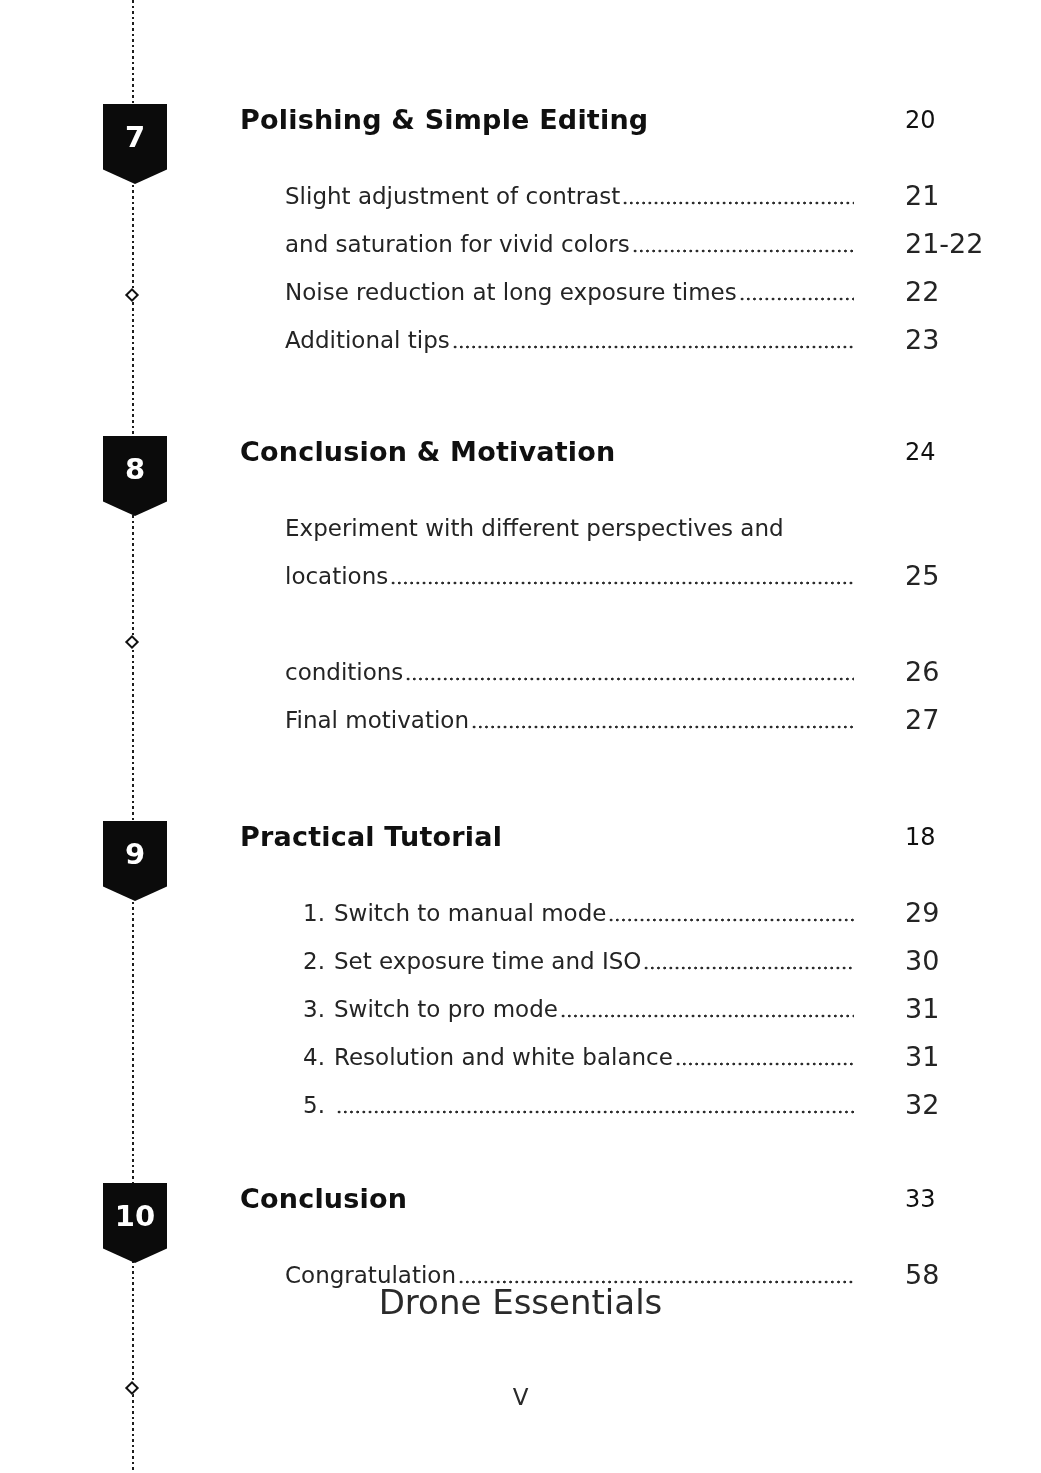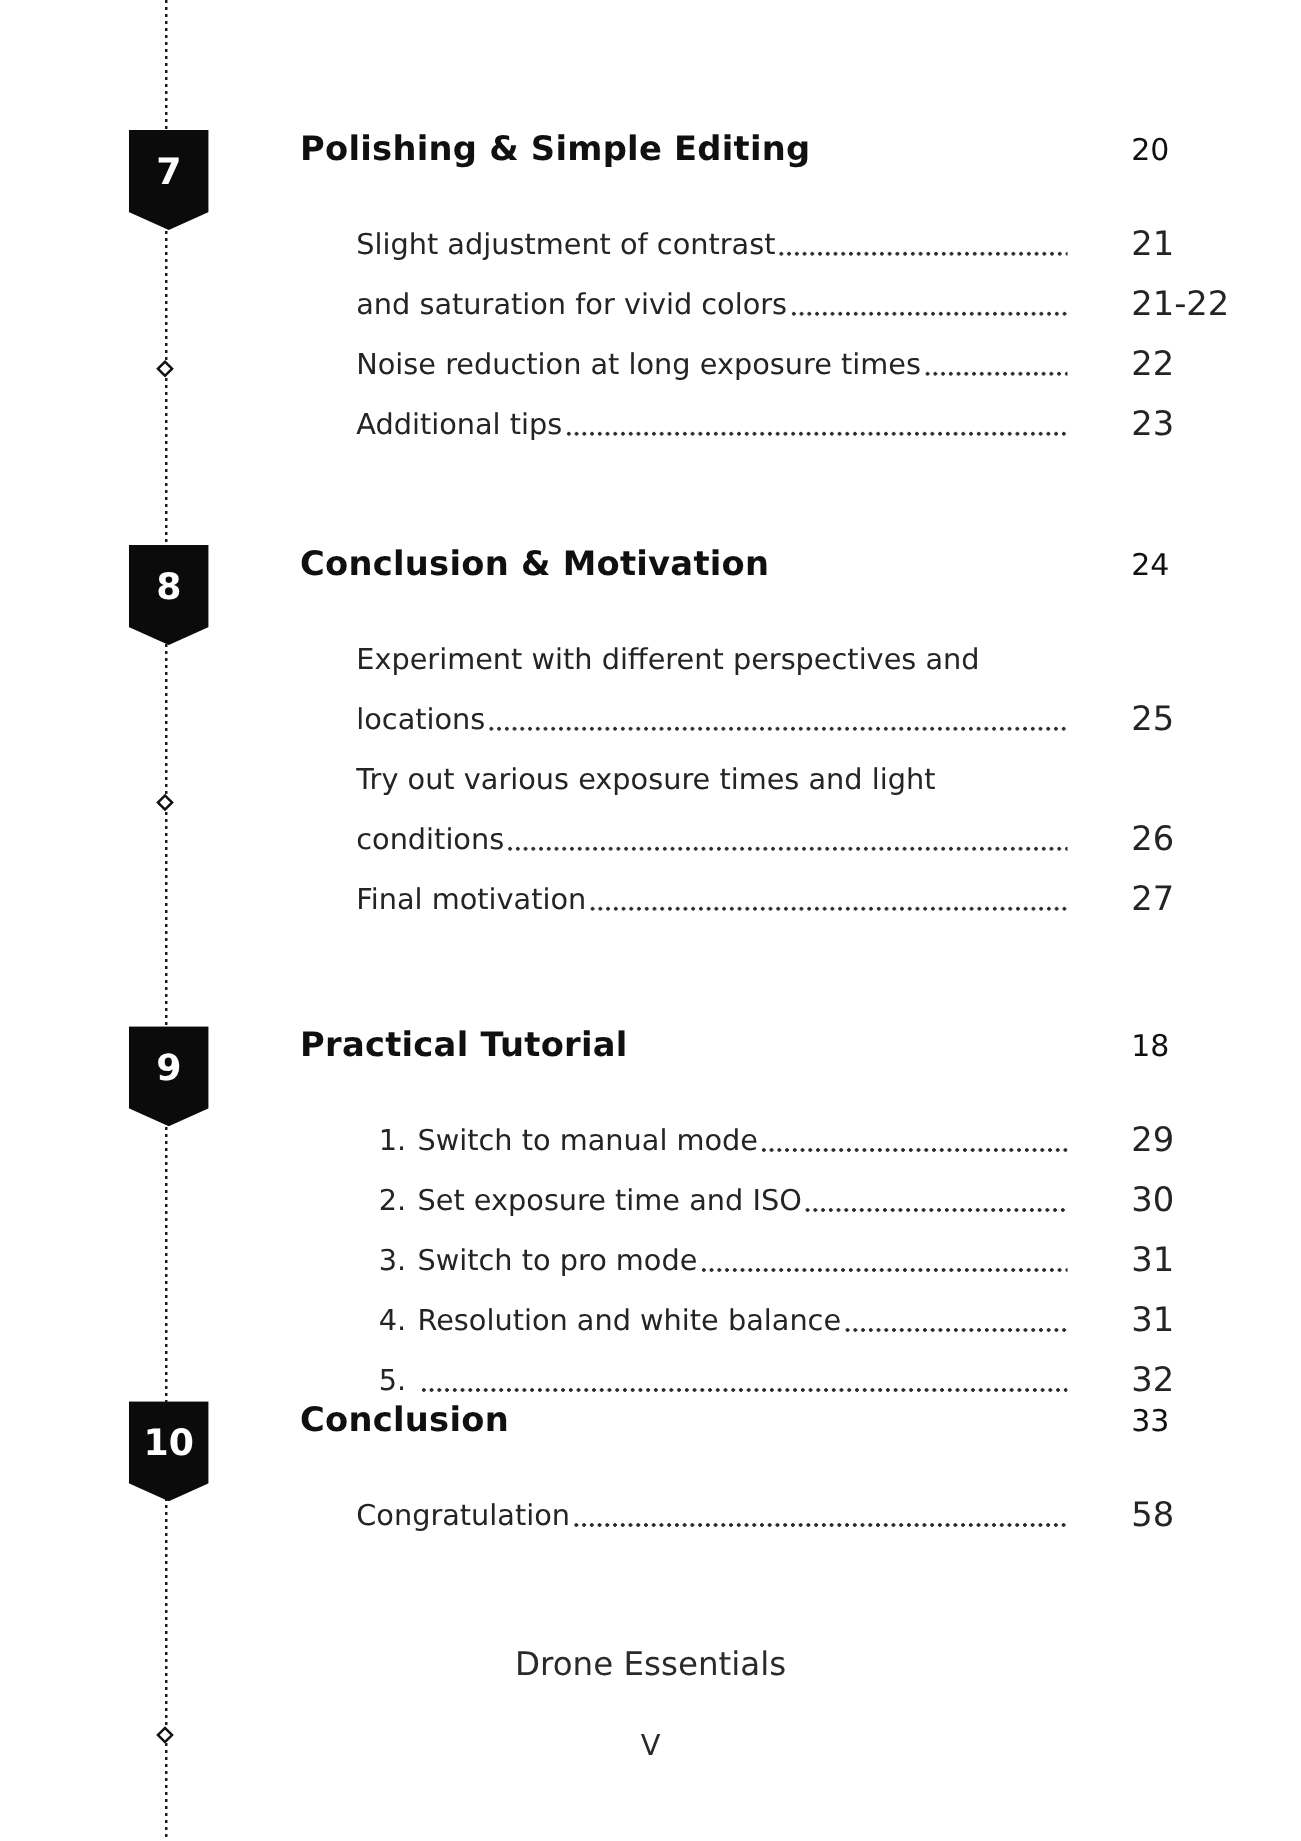--- a/index.html
+++ b/index.html
@@ -29,21 +29,21 @@
   }
   .diamond.d1 { left: 127px; top: 290px; }
   .diamond.d2 { left: 127px; top: 637px; }
   .diamond.d3 { left: 127px; top: 1383px; }
 
   
   .section { position: absolute; left: 0; width: 1041px; }
   .section.s7  { top: 98px; }
   .section.s8  { top: 430px; }
   .section.s9  { top: 815px; }
-  .section.s10 { top: 1115px; }
+  .section.s10 { top: 1177px; }
 
   .badge {
     position: absolute;
     left: 103px; top: 6px;
     width: 64px; height: 80px;
     background: #0b0b0b;
     clip-path: polygon(0 0, 100% 0, 100% 82%, 50% 100%, 0 82%);
     color: #ffffff;
     font-weight: 700;
     font-size: 29px;
@@ -91,24 +91,24 @@
     margin: 0 3px 0 2px;
     background-image: radial-gradient(circle at 3px 3px, #2b2b2b 1.35px, transparent 1.6px);
     background-size: 6.2px 6px;
     background-repeat: repeat-x;
     background-position: 0 28px;
   }
 
   
   .footer-title {
     position: absolute;
-    left: 0; width: 1041px; top: 1314px;
+    left: 0; width: 1041px; top: 1284px;
     height: 36px; line-height: 36px;
     text-align: center;
-    font-size: 26px;
+    font-size: 34px;
     color: #2a2a2a;
   }
   .footer-page {
     position: absolute;
     left: 0; width: 1041px; top: 1380px;
     height: 34px; line-height: 34px;
     text-align: center;
     font-size: 23px;
     color: #2a2a2a;
   }
@@ -169,21 +169,20 @@
       <div class="row">
         <span class="row-text">Experiment with different perspectives and</span>
         <span class="fill"></span>
       </div>
       <div class="row">
         <span class="row-text">locations</span>
         <span class="leader"></span>
         <span class="pagecol">25</span>
       </div>
       <div class="row">
-        <span class="row-text">Try out various exposure times and light</span>
         <span class="fill"></span>
       </div>
       <div class="row">
         <span class="row-text">conditions</span>
         <span class="leader"></span>
         <span class="pagecol">26</span>
       </div>
       <div class="row">
         <span class="row-text">Final motivation</span>
         <span class="leader"></span>

